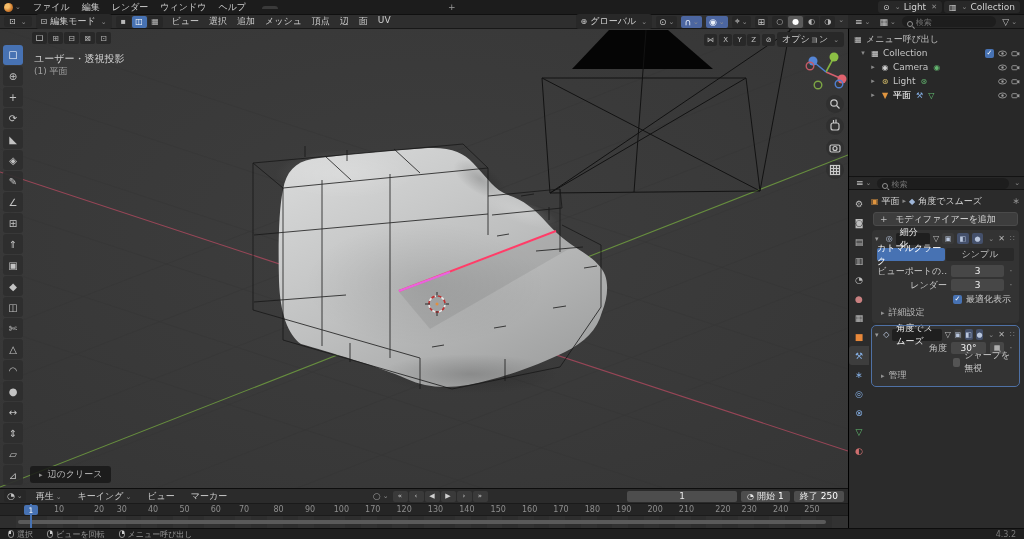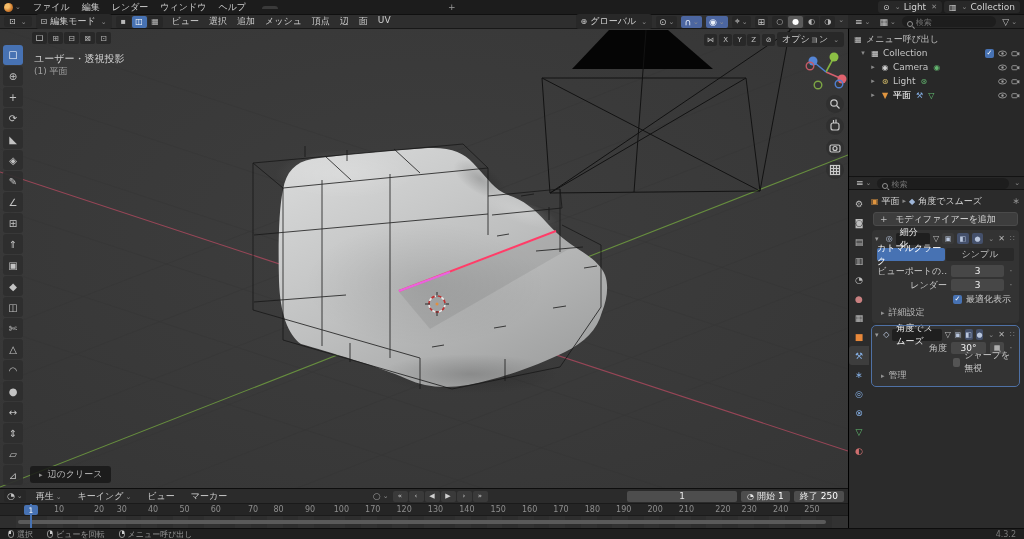--- a/index.html
+++ b/index.html
@@ -834,21 +834,21 @@
       </span>
     </div>
     <div class="tlb">
       <div class="ruler">
         <span class="tick" style="left: 58.9975px;">10</span>
           <span class="tick" style="left: 99px;">20</span>
           <span class="tick" style="left: 121.748px;">30</span>
           <span class="tick" style="left: 153.123px;">40</span>
           <span class="tick" style="left: 184.498px;">50</span>
           <span class="tick" style="left: 215.873px;">60</span>
-          <span class="tick" style="left: 253px;">70</span>
+          <span class="tick" style="left: 244px;">70</span>
           <span class="tick" style="left: 278.623px;">80</span>
           <span class="tick" style="left: 309.998px;">90</span>
           <span class="tick" style="left: 341.373px;">100</span>
           <span class="tick" style="left: 372.748px;">170</span>
           <span class="tick" style="left: 404.123px;">120</span>
           <span class="tick" style="left: 435.498px;">130</span>
           <span class="tick" style="left: 466.873px;">140</span>
           <span class="tick" style="left: 498.248px;">150</span>
           <span class="tick" style="left: 529.622px;">160</span>
           <span class="tick" style="left: 560.997px;">170</span>

